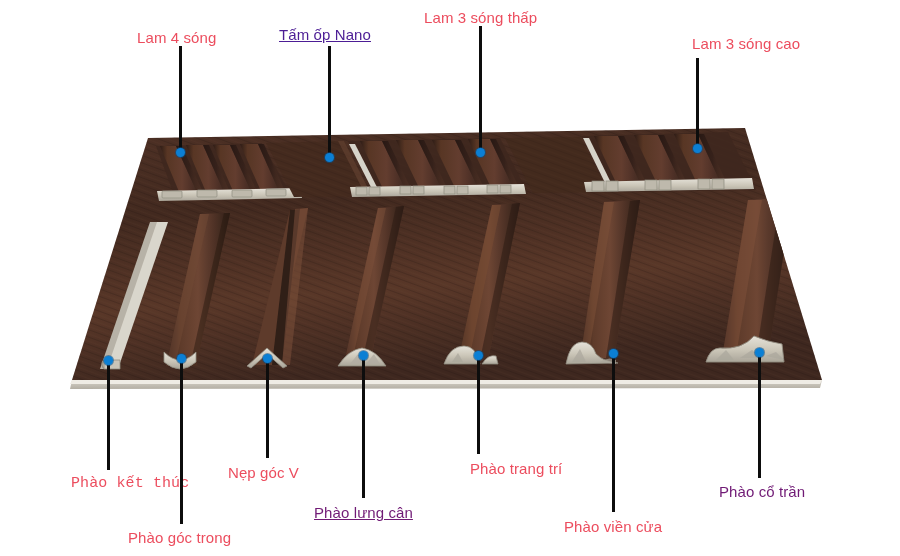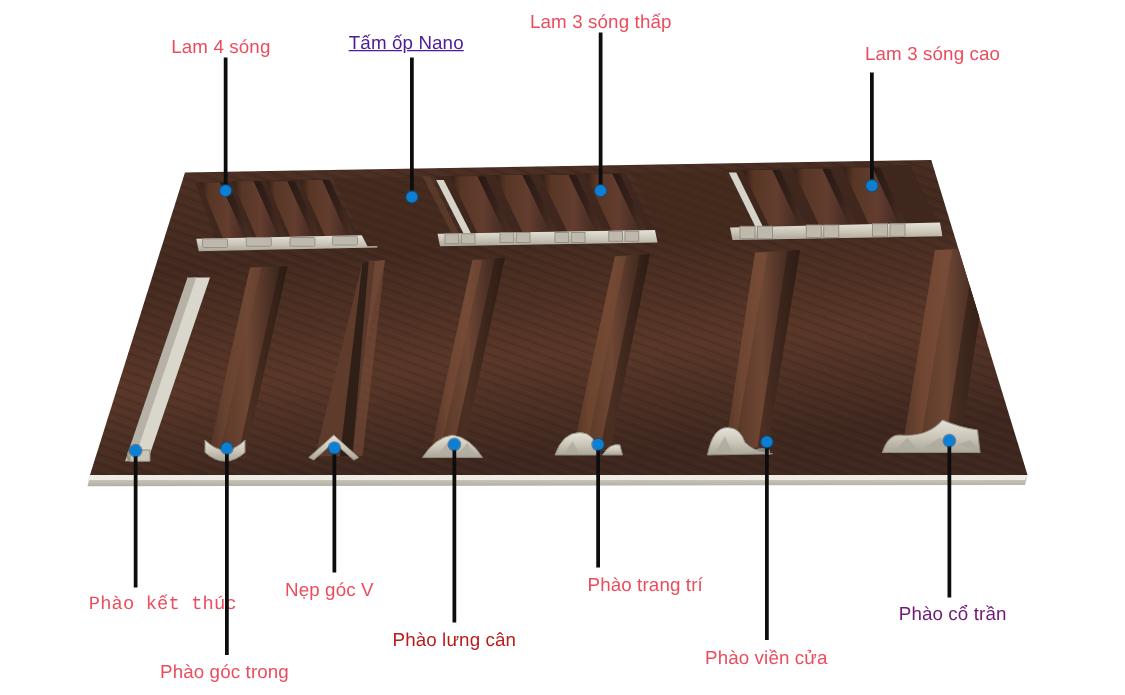--- a/index.html
+++ b/index.html
@@ -274,21 +274,21 @@
       <div class="leader-dot" style="left: 103.5px; top: 355.5px; background: rgb(11, 127, 212);"></div>
       <div class="callout-label" style="left: 71px; top: 476px; color: rgb(236, 77, 94); font-family: Liberation Mono, monospace;">Phào kết thúc</div>
       <div class="leader-line" style="left: 179.5px; top: 358px; height: 166px; background: rgb(13, 13, 13);"></div>
       <div class="leader-dot" style="left: 176.5px; top: 353.5px; background: rgb(11, 127, 212);"></div>
       <div class="callout-label" style="left: 128px; top: 530px; color: rgb(236, 77, 94);">Phào góc trong</div>
       <div class="leader-line" style="left: 265.5px; top: 358px; height: 100px; background: rgb(13, 13, 13);"></div>
       <div class="leader-dot" style="left: 262.5px; top: 353.5px; background: rgb(11, 127, 212);"></div>
       <div class="callout-label" style="left: 228px; top: 465px; color: rgb(236, 77, 94);">Nẹp góc V</div>
       <div class="leader-line" style="left: 361.5px; top: 355px; height: 143px; background: rgb(13, 13, 13);"></div>
       <div class="leader-dot" style="left: 358.5px; top: 350.5px; background: rgb(11, 127, 212);"></div>
-      <div class="callout-label" style="left: 314px; top: 505px; color: #b91c1c;">Phào lưng cân</div>
+      <div class="callout-label" style="left: 314px; top: 505px; color: #701a75; text-decoration: underline;">Phào lưng cân</div>
       <div class="leader-line" style="left: 476.5px; top: 355px; height: 99px; background: rgb(13, 13, 13);"></div>
       <div class="leader-dot" style="left: 473.5px; top: 350.5px; background: rgb(11, 127, 212);"></div>
       <div class="callout-label" style="left: 431px; top: 461px; color: rgb(236, 77, 94); margin-left: 39px;">Phào trang trí</div>
       <div class="leader-line" style="left: 611.5px; top: 353px; height: 159px; background: rgb(13, 13, 13);"></div>
       <div class="leader-dot" style="left: 608.5px; top: 348.5px; background: rgb(11, 127, 212);"></div>
       <div class="callout-label" style="left: 564px; top: 519px; color: rgb(236, 77, 94);">Phào viền cửa</div>
       <div class="leader-line" style="left: 757.5px; top: 352px; height: 126px; background: rgb(13, 13, 13);"></div>
       <div class="leader-dot" style="left: 754.5px; top: 347.5px; background: rgb(11, 127, 212);"></div>
       <div class="callout-label" style="left: 719px; top: 484px; color: #701a75;">Phào cổ trần</div>
     </div>

